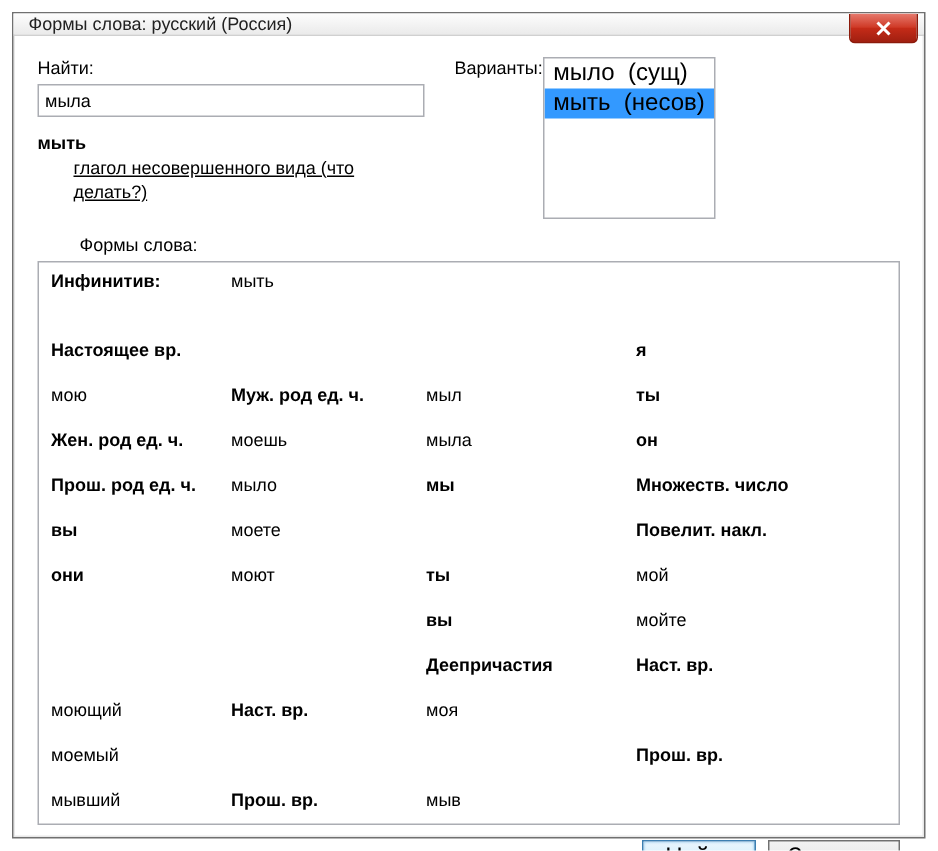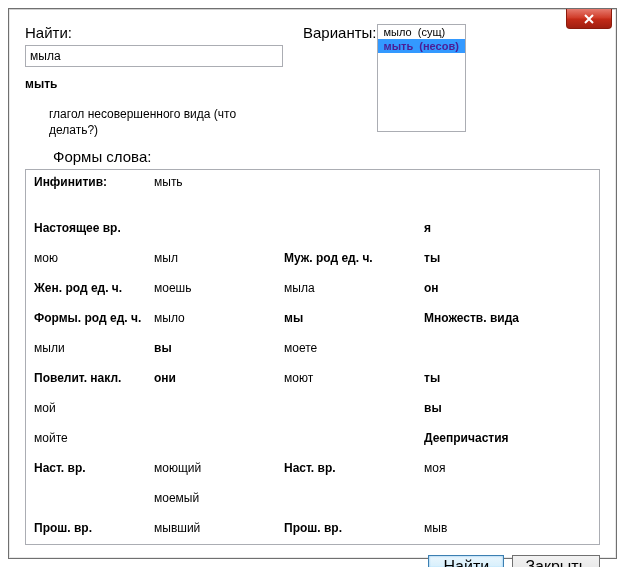--- a/index.html
+++ b/index.html
@@ -64,61 +64,61 @@
   .left-col {
     width: 258px;
     display: flex;
     flex-direction: column;
   }
   .right-col {
     flex: 1;
     display: flex;
   }
   .label {
-    font-size: 15px;
+    font-size: 12px;
     margin-bottom: 4px;
   }
   .text-input {
     width: 100%;
     height: 22px;
     border: 1px solid #abadb3;
     padding: 2px 4px;
     font-family: inherit;
     font-size: 12px;
     outline: none;
   }
   .lemma-block {
     margin-top: 10px;
   }
   .lemma {
     font-weight: bold;
     font-size: 12px;
   }
   .definition {
     margin-left: 24px;
-    margin-top: 15px;
+    margin-top: 2px;
     font-size: 12px;
     line-height: 1.35;
+    text-decoration: underline;
   }
   .variants-list {
     border: 1px solid #abadb3;
     background: #fff;
     height: 108px;
     overflow: auto;
   }
   .variant-item {
     padding: 1px 6px;
-    font-size: 11px;
+    font-size: 16px;
     white-space: pre;
     cursor: default;
   }
   .variant-item.selected {
     background: #3399ff;
-    color: #4c1d95;
-    font-weight: bold;
+    color: #000000;
   }
   .forms-label {
     margin-top: 10px;
     margin-bottom: 4px;
     margin-left: 28px;
   }
   .forms-box {
     border: 1px solid #abadb3;
     background: #fff;
     flex: 1;
@@ -157,20 +157,21 @@
     border: 1px solid #3c7fb1;
     box-shadow: 0 0 2px #6bb3e6 inset;
     background: linear-gradient(#eaf6fd, #d9f0fc 48%, #bee6fd 52%, #a7d9f5);
   }
 </style>
 </head>
 <body>
 
 <div class="window">
   <div class="titlebar">
+    <span class="title-text">Формы слова: русский (Россия)</span>
     <div class="close-btn">
       <svg width="12" height="10" viewBox="0 0 12 10">
         <path d="M2 1 L10 9 M10 1 L2 9" stroke="#fff" stroke-width="2" fill="none"></path>
       </svg>
     </div>
   </div>
 
   <div class="content">
     <div class="top-row">
       <div class="left-col">
@@ -199,32 +200,31 @@
           <div class="fg-cell"></div>
           <div class="fg-cell"></div>
           <div class="fg-cell"></div>
           <div class="fg-cell"></div>
           <div class="fg-cell"></div>
           <div class="fg-cell bold">Настоящее вр.</div>
           <div class="fg-cell"></div>
           <div class="fg-cell"></div>
           <div class="fg-cell bold">я</div>
           <div class="fg-cell">мою</div>
+          <div class="fg-cell bold">Муж. род ед. ч.</div>
           <div class="fg-cell">мыл</div>
-          <div class="fg-cell bold">Муж. род ед. ч.</div>
           <div class="fg-cell bold">ты</div>
           <div class="fg-cell bold">Жен. род ед. ч.</div>
           <div class="fg-cell">моешь</div>
           <div class="fg-cell">мыла</div>
           <div class="fg-cell bold">он</div>
-          <div class="fg-cell bold">Формы. род ед. ч.</div>
+          <div class="fg-cell bold">Прош. род ед. ч.</div>
           <div class="fg-cell">мыло</div>
           <div class="fg-cell bold">мы</div>
-          <div class="fg-cell bold">Множеств. вида</div>
-          <div class="fg-cell">мыли</div>
+          <div class="fg-cell bold">Множеств. число</div>
           <div class="fg-cell bold">вы</div>
           <div class="fg-cell">моете</div>
           <div class="fg-cell"></div>
           <div class="fg-cell bold">Повелит. накл.</div>
           <div class="fg-cell bold">они</div>
           <div class="fg-cell">моют</div>
           <div class="fg-cell bold">ты</div>
           <div class="fg-cell">мой</div>
           <div class="fg-cell"></div>
           <div class="fg-cell"></div>

